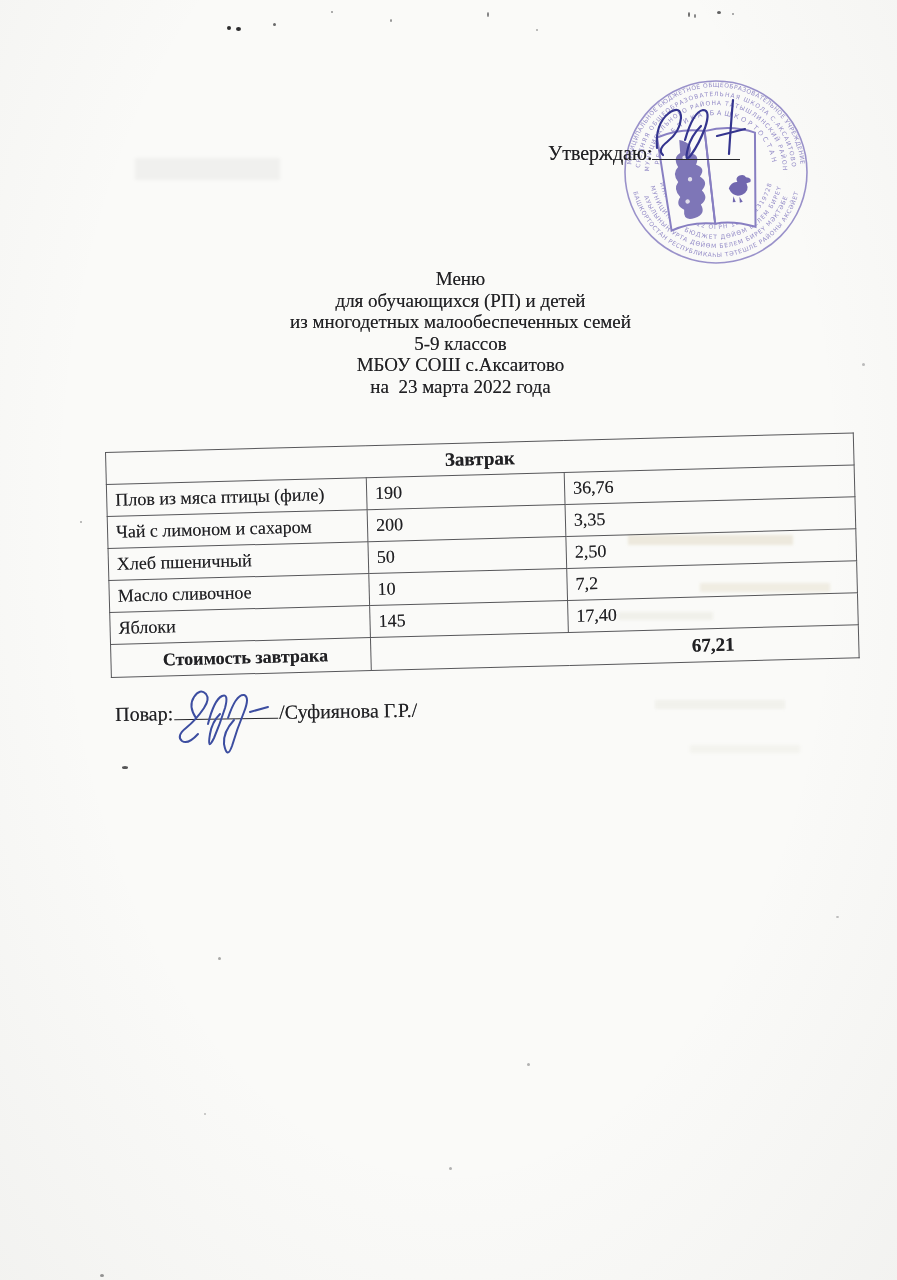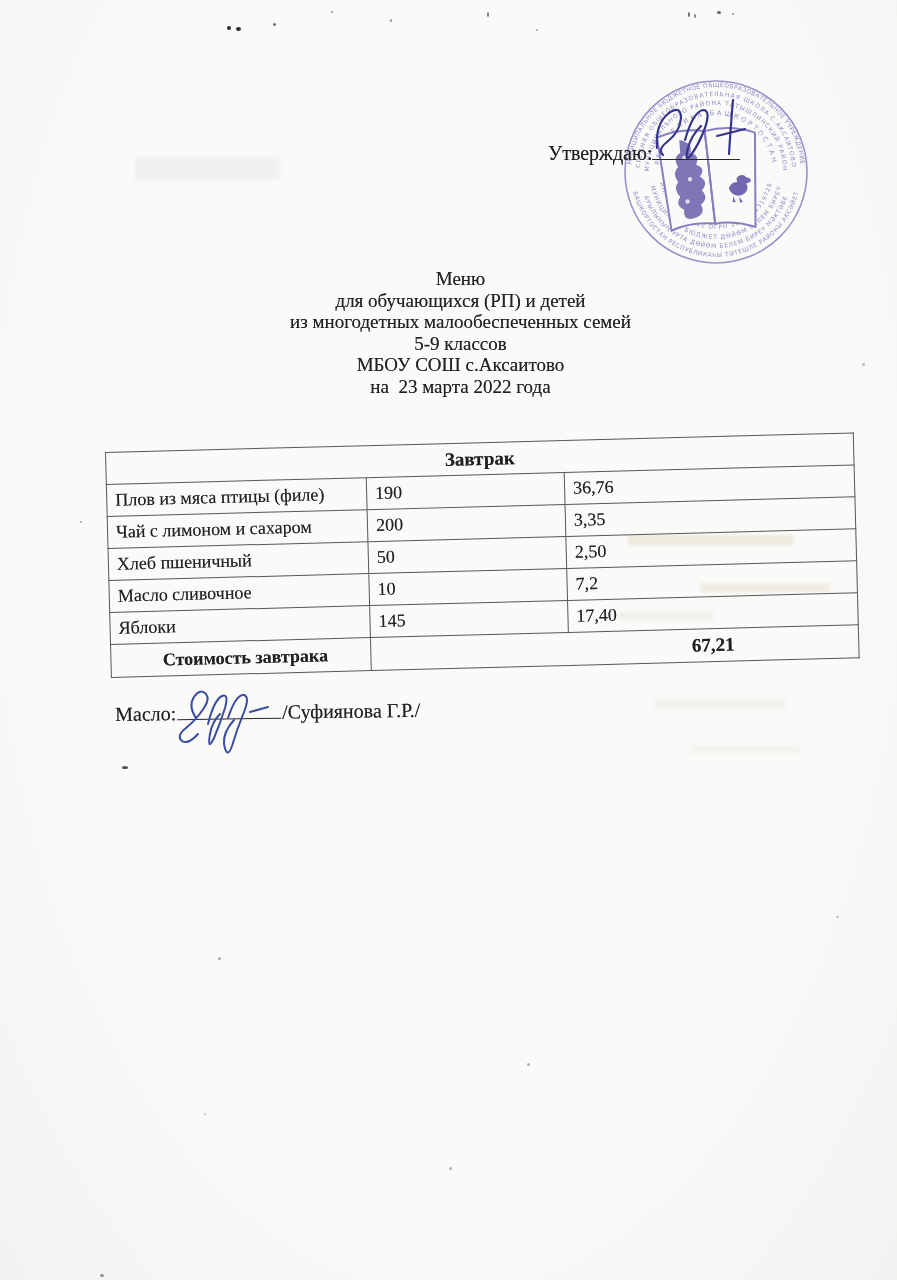--- a/index.html
+++ b/index.html
@@ -194,21 +194,21 @@
         <td class="num">17,40</td>
       </tr>
       <tr class="total">
         <td class="tlabel">Стоимость завтрака</td>
         <td class="tvalue" colspan="2">67,21</td>
       </tr>
     </tbody>
   </table>
 
   <div class="cook doc-text">
-    <span>Масло:</span><span class="sigline"></span><span>/Суфиянова Г.Р./</span>
+    <span>Повар:</span><span class="sigline"></span><span>/Суфиянова Г.Р./</span>
   </div>
 
   <svg class="sig-cook" viewBox="0 0 130 85">
     <g fill="none" stroke="#3c4da0" stroke-width="2" stroke-linecap="round">
       <path d="M36,46 Q28,34 34,25 Q40,16 46,22 Q50,27 44,36 Q36,48 26,56 Q16,64 22,69 Q28,73 38,62"></path>
       <path d="M48,52 Q54,28 62,24 Q69,21 65,36 Q60,52 54,66 Q47,80 50,62 Q52,50 60,42"></path>
       <path d="M68,46 Q76,22 84,23 Q90,25 84,40 Q77,57 72,74 Q67,88 64,72 Q63,60 74,48"></path>
       <path d="M90,40 L108,35"></path>
     </g>
   </svg>

